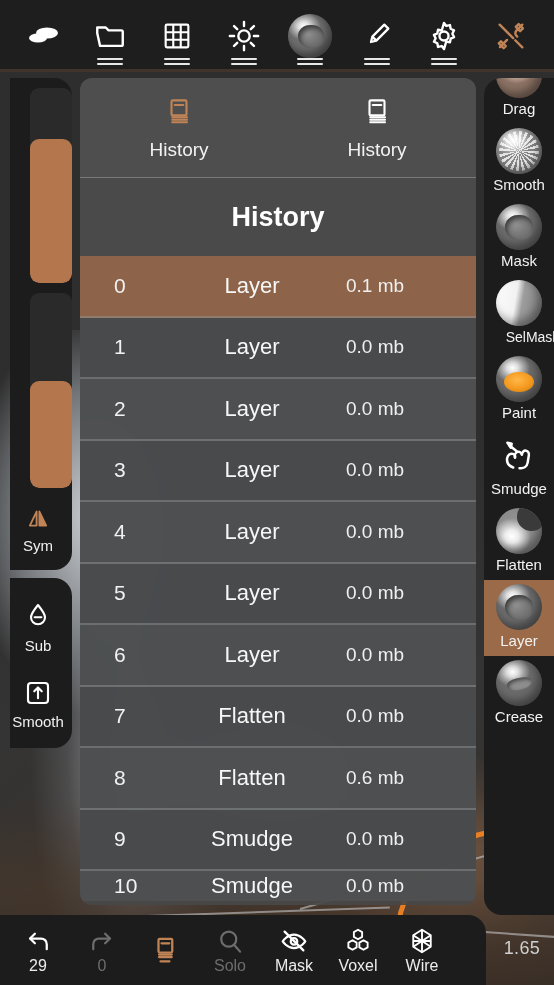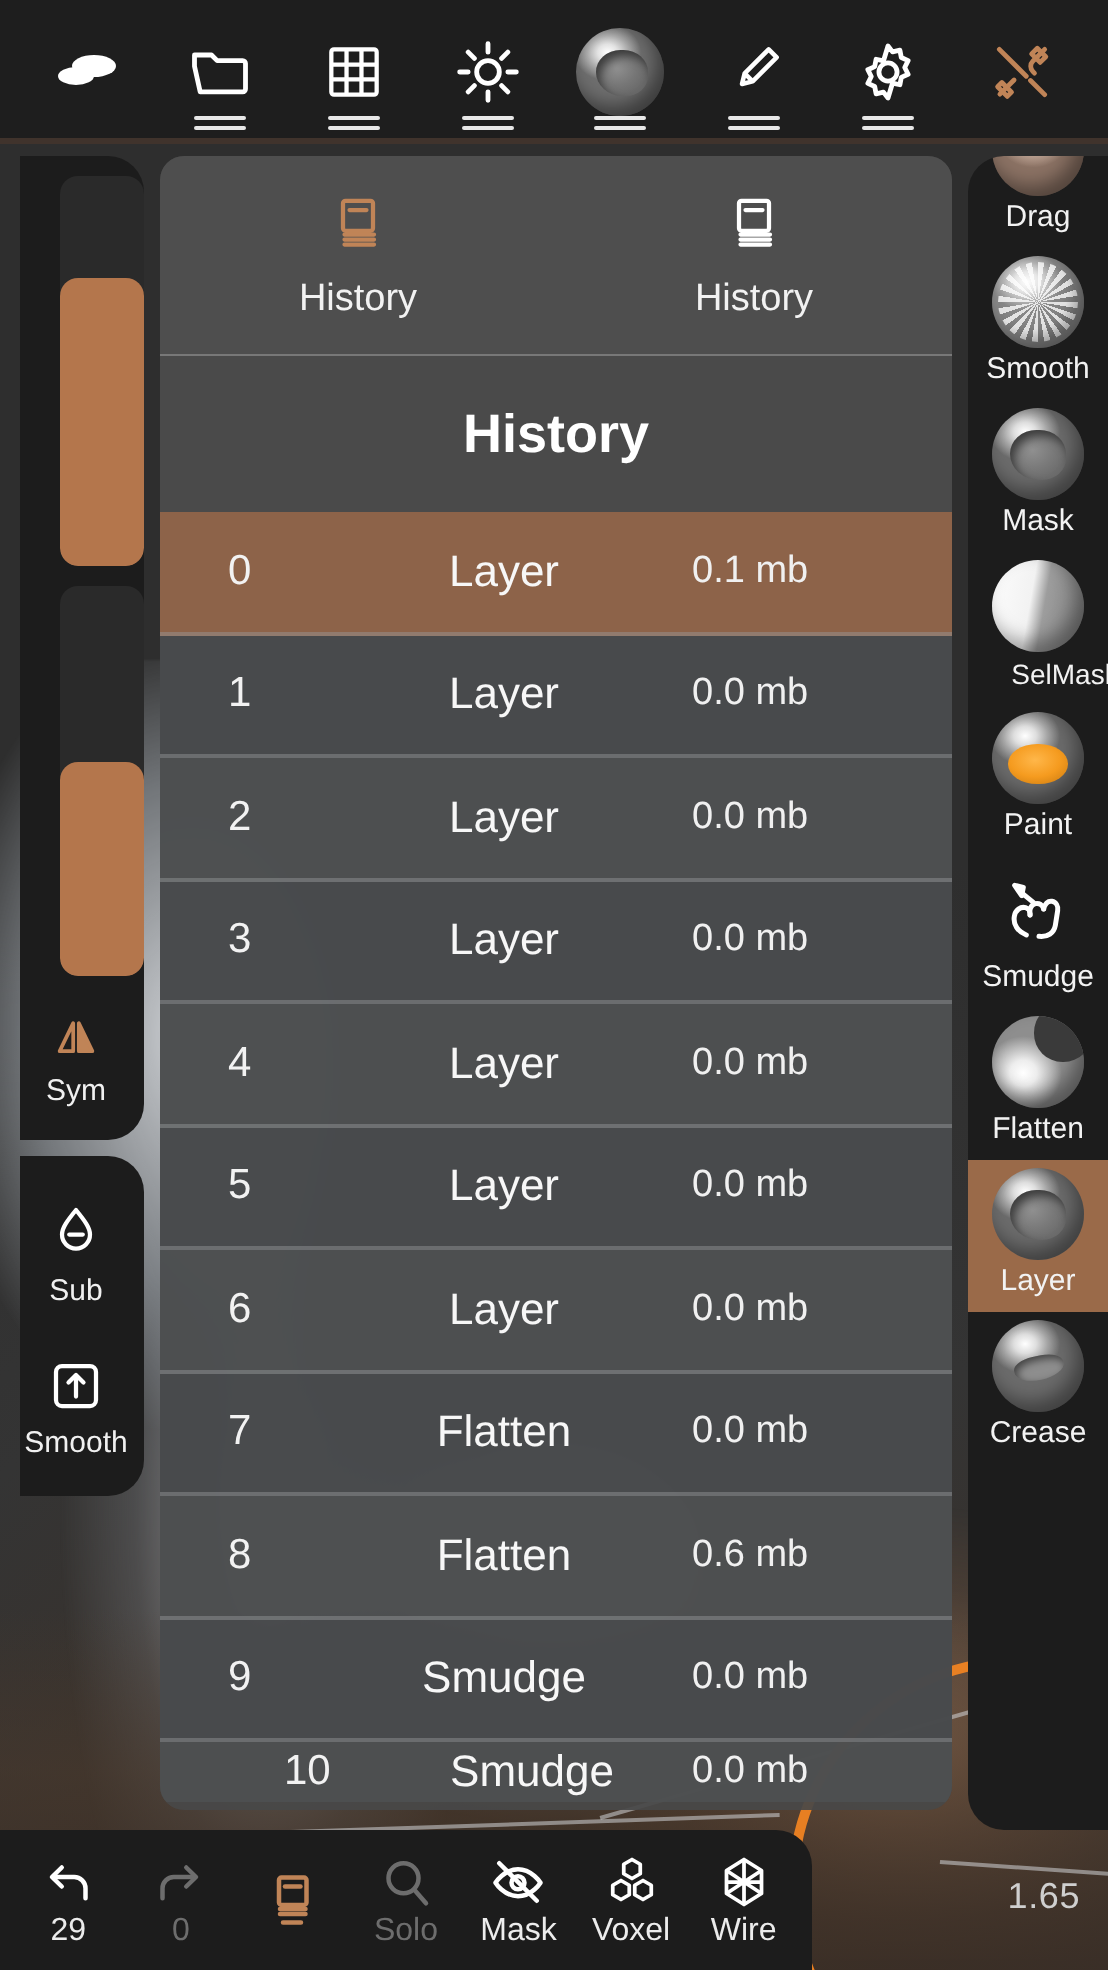--- a/index.html
+++ b/index.html
@@ -202,25 +202,25 @@
     height:61.5px; display:flex; align-items:center;
     background:rgba(78,80,82,.86);
     border-bottom:2px solid rgba(150,152,155,.45);
     color:#fff;
   }
   .row:nth-child(even) { background:rgba(72,74,77,.86); }
   .row.selected { background:#8d6349; }
   .row .idx  { width:78px; padding-left:34px; font-size:21px; color:#f2f2f2; }
   .row .name { flex:1; text-align:center; font-size:22px; color:#f7f7f7; }
   .row .size { width:130px; text-align:left; font-size:19px; color:#f0f0f0; }
-  .row.clipped { height:30px; overflow:hidden; border-bottom:none;padding-left:28px; }
+  .row.clipped { height:30px; overflow:hidden; border-bottom:none; }
 
   
   .bottombar {
-    position:absolute; left:0; bottom:0; width:406px; height:70px;
+    position:absolute; left:0; bottom:0; width:486px; height:70px;
     background:#1c1c1c; border-radius:0 18px 0 0;
     display:flex; align-items:center; justify-content:flex-start;
     padding:0 6px; z-index:40;
   }
   .bb-item {
     width:64px; display:flex; flex-direction:column; align-items:center; gap:1px;
     color:#fff;
   }
   .bb-item .lbl { font-size:16px; color:#ececec; }
   .bb-item.dim, .bb-item.dim svg { color:#6d6d6d; }

